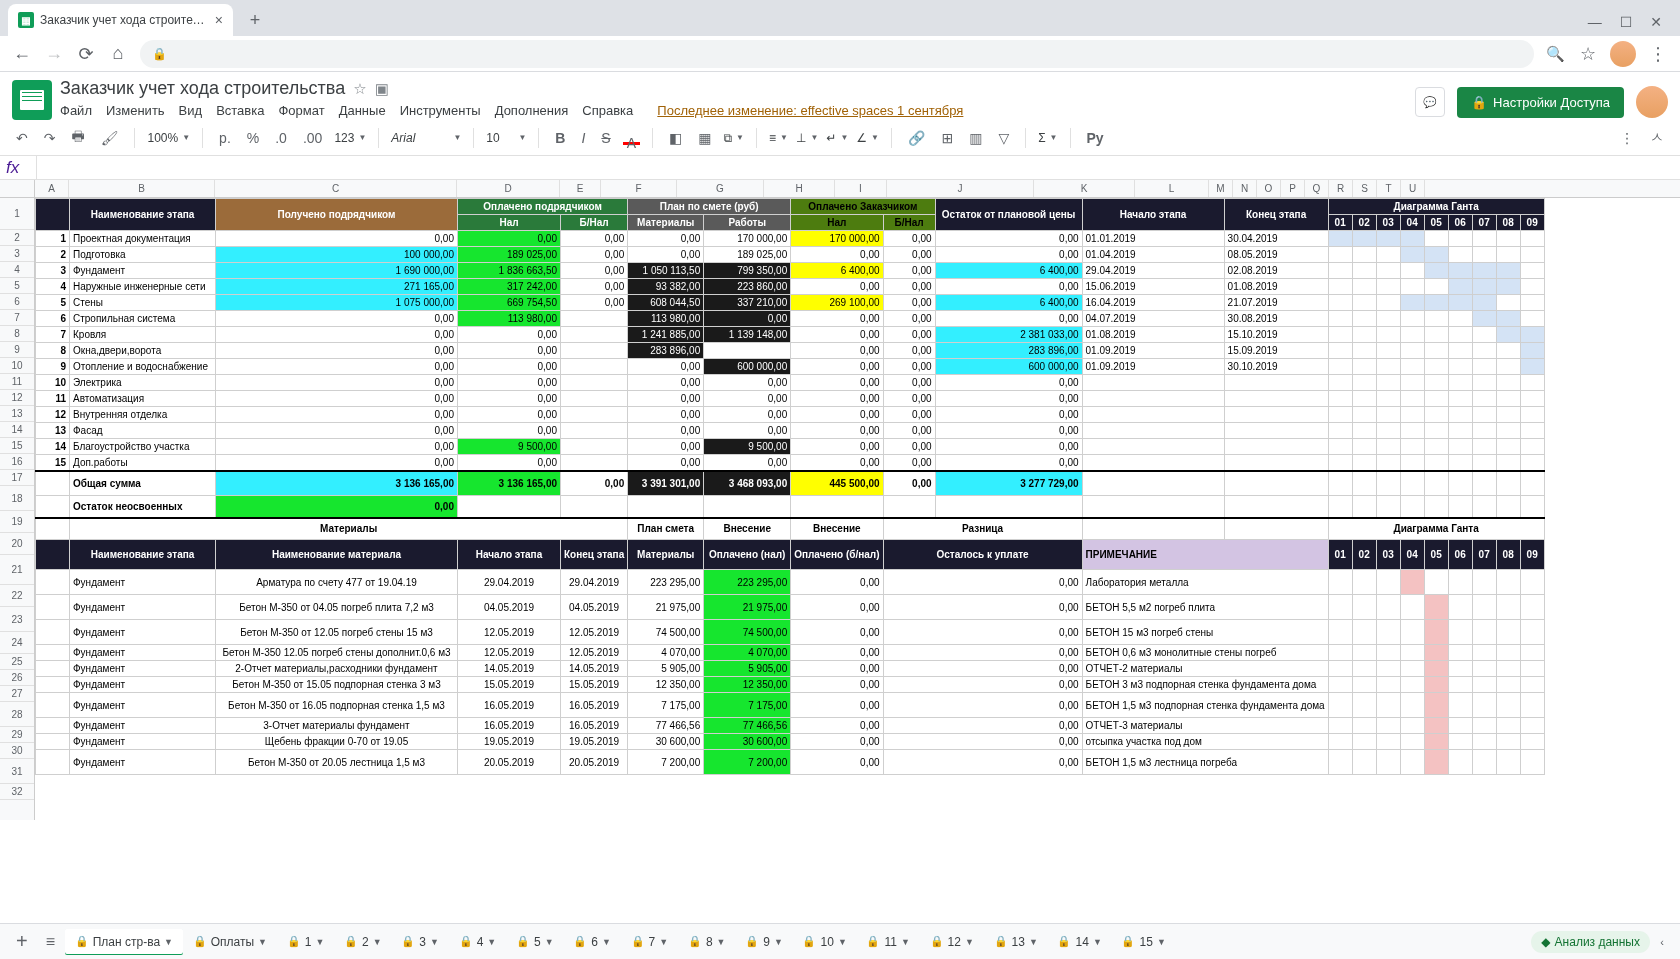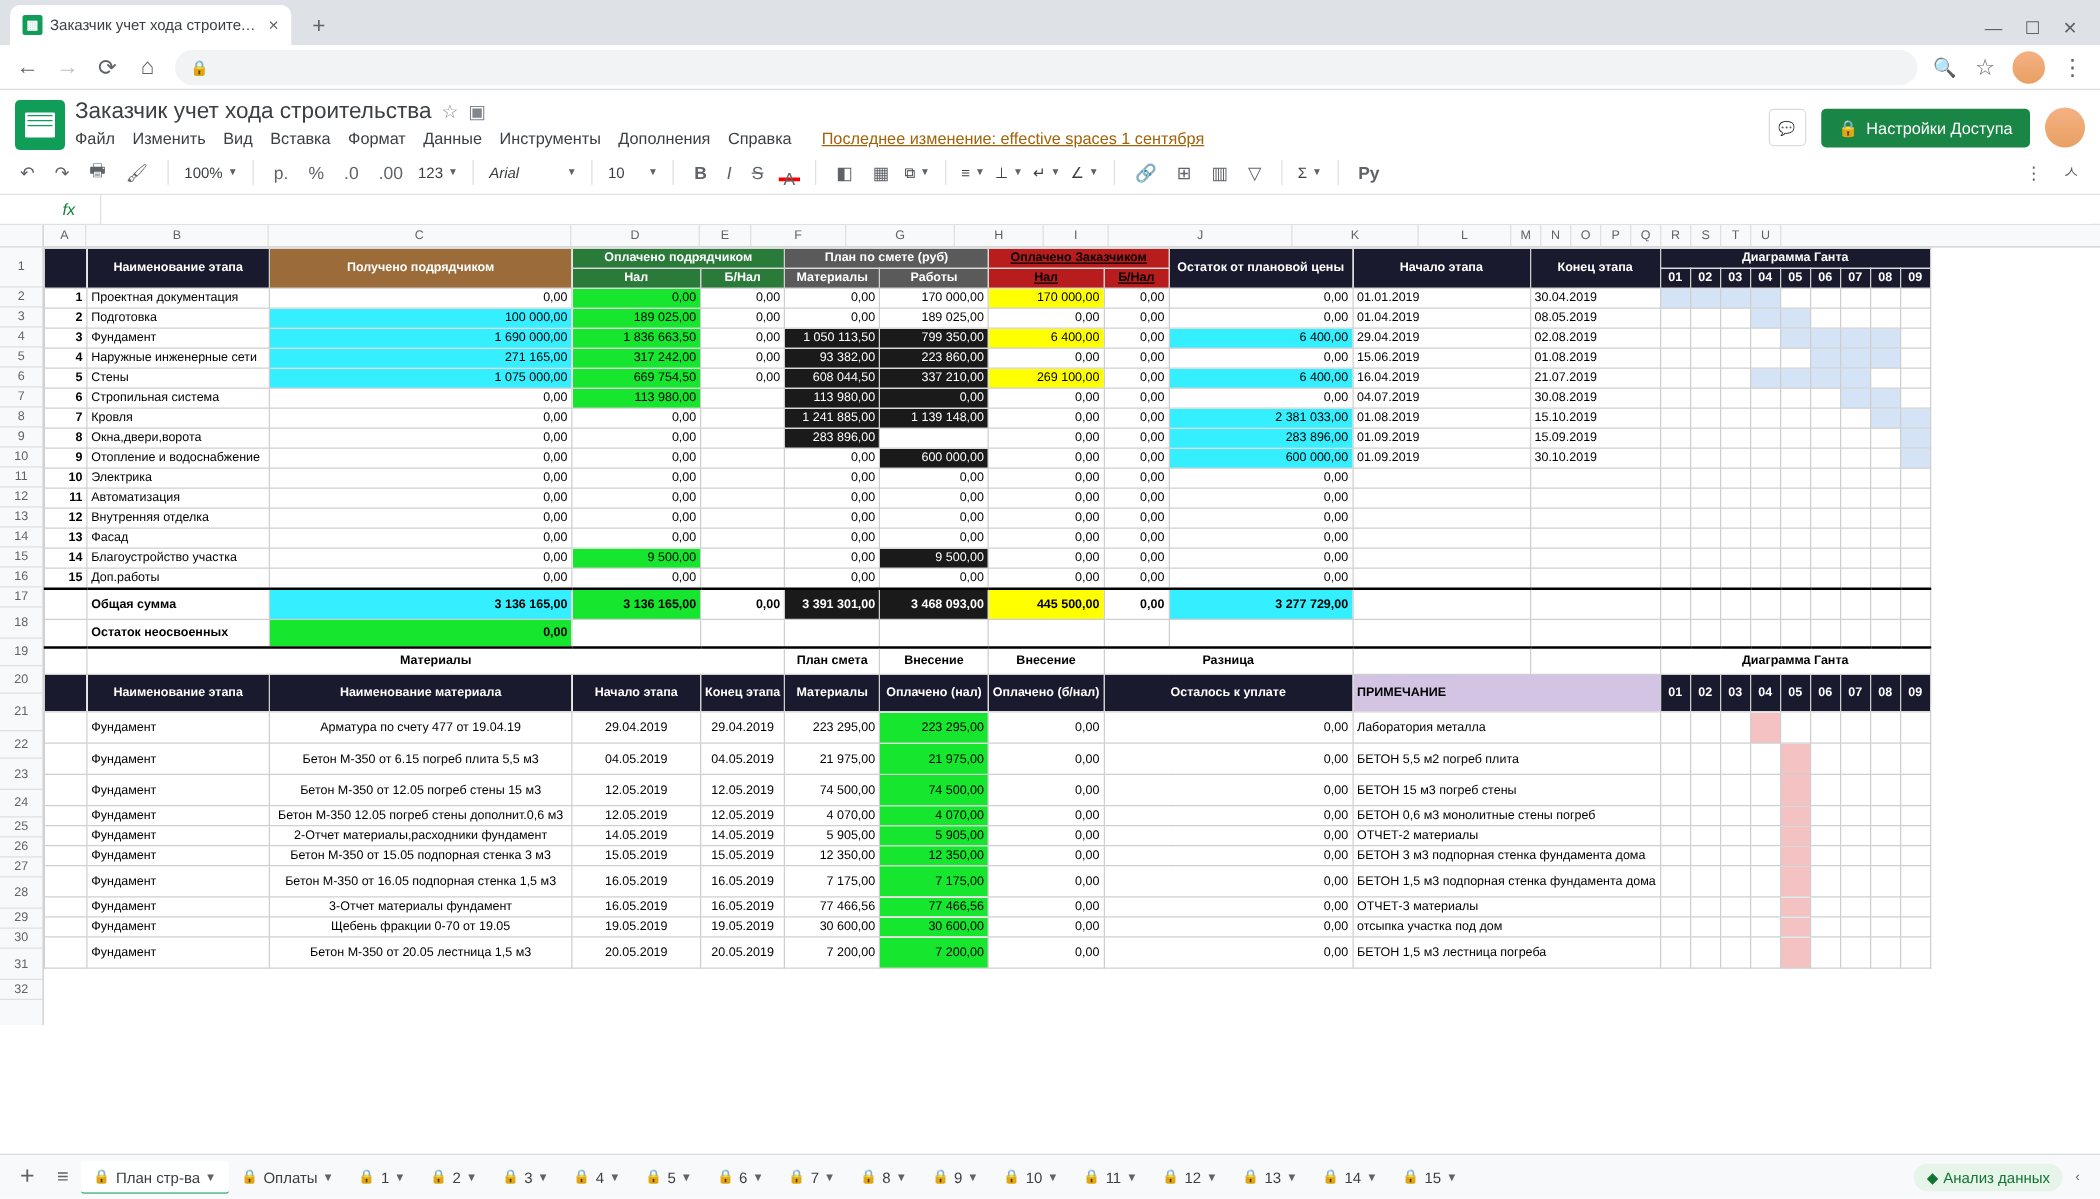--- a/index.html
+++ b/index.html
@@ -43,42 +43,42 @@
 
 
 .toolbar { height:36px; border-bottom:1px solid #e0e0e0; display:flex; align-items:center; padding:0 12px; gap:8px;}
 .tb-btn{color:#5f6368;font-size:14px;padding:4px;cursor:pointer;}
 .tb-sep{width:1px;height:20px;background:#e0e0e0;margin:0 4px;}
 .tb-sel{display:flex;align-items:center;gap:4px;font-size:12px;color:#3c4043;}
 .caret{font-size:8px;color:#5f6368;}
 
 
 .fx-bar{height:24px;border-bottom:1px solid #e0e0e0;display:flex;align-items:center;padding:0 6px;}
-.fx{font-style:italic;color:#15803d;font-size:13px;width:30px;margin-left:44px;}
+.fx{font-style:italic;color:#4c1d95;font-size:17px;width:30px;}
 .fx-input{flex:1;border:none;outline:none;font-size:12px;padding-left:8px;border-left:1px solid #e0e0e0;height:100%;}
 
 
 .grid-area{position:relative;}
 .col-headers{display:flex;height:18px;background:#f8f9fa;border-bottom:1px solid #ccc;font-size:10px;color:#5f6368;}
 .corner{width:35px;border-right:1px solid #ccc;background:#f8f9fa;}
 .ch{border-right:1px solid #e0e0e0;text-align:center;line-height:18px;}
 .row-area{display:flex;height:622px;overflow:hidden;}
 .row-nums{width:35px;background:#f8f9fa;border-right:1px solid #ccc;}
 .rn{height:16px;border-bottom:1px solid #e0e0e0;text-align:center;font-size:10px;color:#5f6368;line-height:16px;}
 .cells{position:relative;}
 
 
 table.sheet{border-collapse:collapse;font-size:10px;}
 table.sheet td,.sheet th{border:1px solid #cfcfcf;padding:1px 3px;height:15px;white-space:nowrap;overflow:hidden;}
 .sheet th{font-weight:bold;text-align:center;}
 .hdr-dark{background:#1a1a2e;color:#fff;}
 .hdr-brown{background:#9b6b3a;color:#fff;}
 .hdr-ogreen{background:#2a7a3a;color:#fff;border-bottom:1px solid #555;}
 .hdr-grey{background:#5a5a5a;color:#fff;}
-.hdr-pink{background:#b91c1c;color:#000;text-decoration:underline;}
+.hdr-pink{background:#4d7c0f;color:#000;}
 .hdr-navy{background:#1a1a2e;color:#fff;}
 .num{text-align:right;}
 .c-cyan{background:#33efff;}
 .c-green{background:#16e62e;}
 .c-yellow{background:#ffff00;}
 .c-black{background:#1a1a1a;color:#fff;}
 .c-hlite{background:#d3c4e3;}
 .gantt-cell{background:#d4e3f5;}
 .gantt-pink{background:#f4c2c2;}
 tr.sumrow td{font-weight:bold;border-top:2px solid #000;}
@@ -770,21 +770,21 @@
               <td class="gantt-pink"></td>
               <td class=""></td>
               <td class=""></td>
               <td class=""></td>
               <td class=""></td>
               <td class=""></td>
             </tr>
             <tr style="height:25px">
               <td></td>
               <td>Фундамент</td>
-              <td style="text-align:center">Бетон М-350 от 6.15 погреб плита 5,5 м3</td>
+              <td style="text-align:center">Бетон М-350 от 04.05 погреб плита 7,2 м3</td>
               <td style="text-align:center">04.05.2019</td>
               <td style="text-align:center">04.05.2019</td>
               <td class="num">21 975,00</td>
               <td class="num c-green">21 975,00</td>
               <td class="num">0,00</td>
               <td class="num" colspan="2">0,00</td>
               <td colspan="2">БЕТОН 5,5 м2 погреб плита</td>
               <td class=""></td>
               <td class=""></td>
               <td class=""></td>

